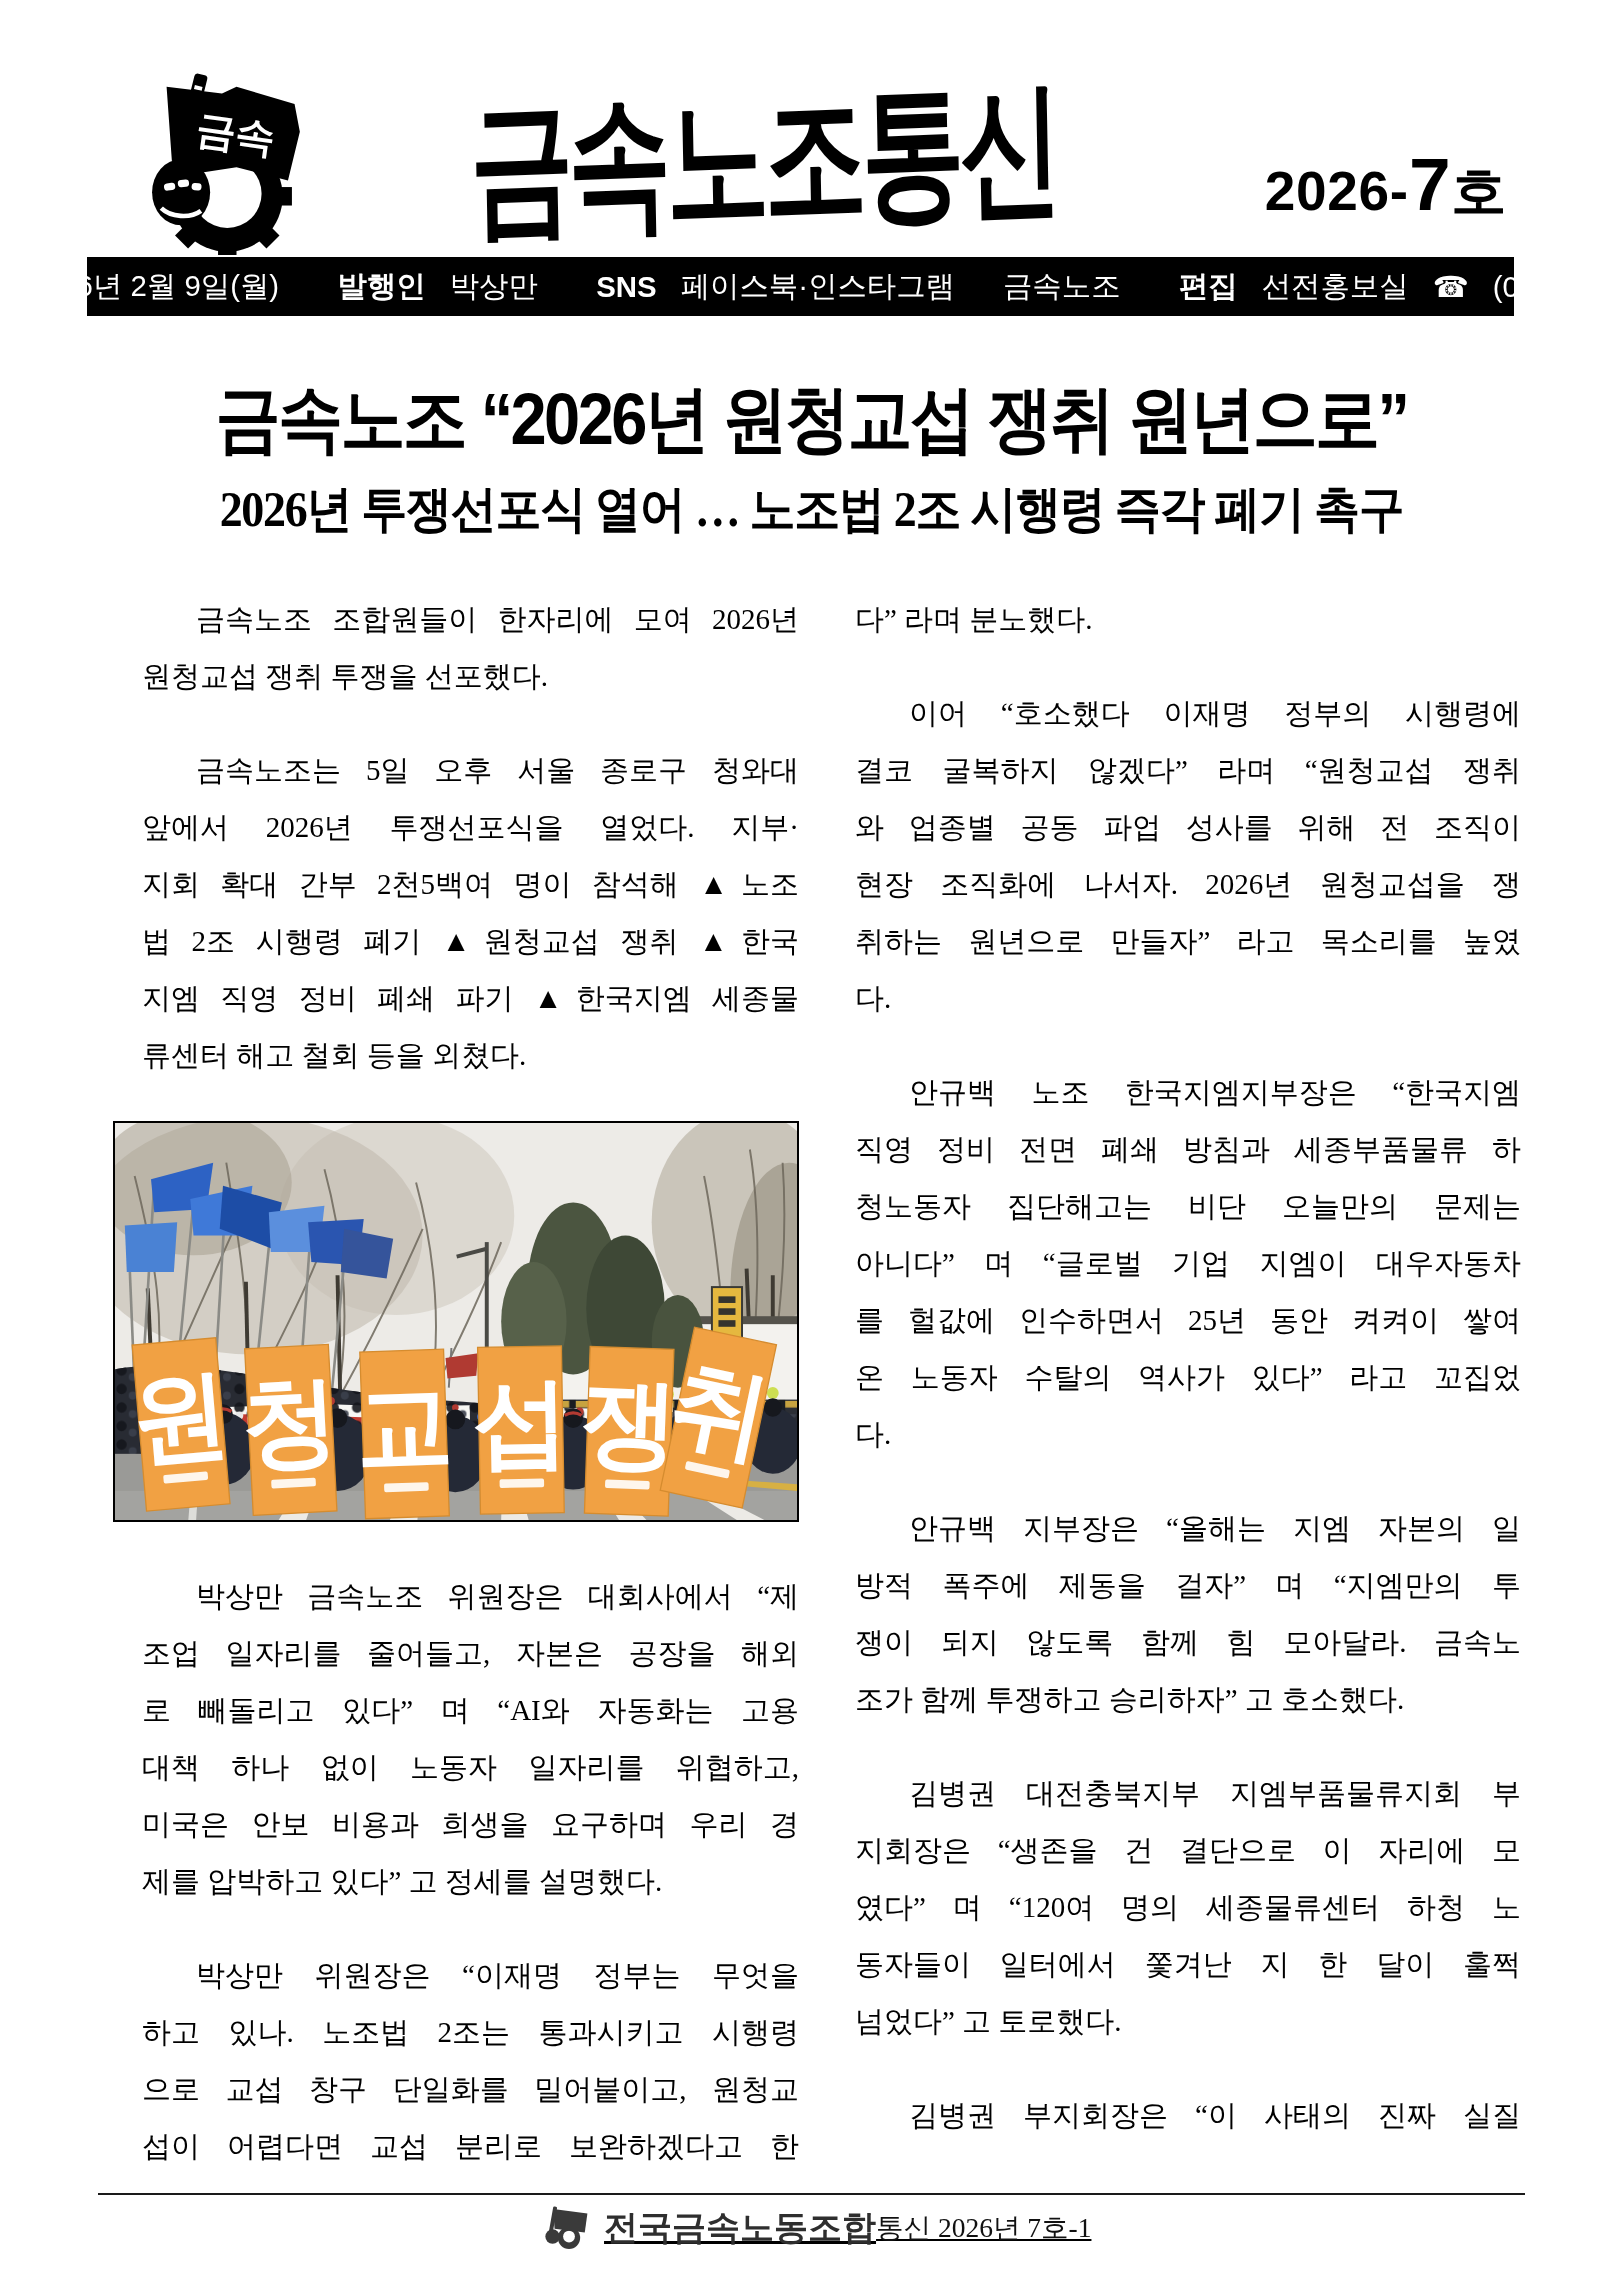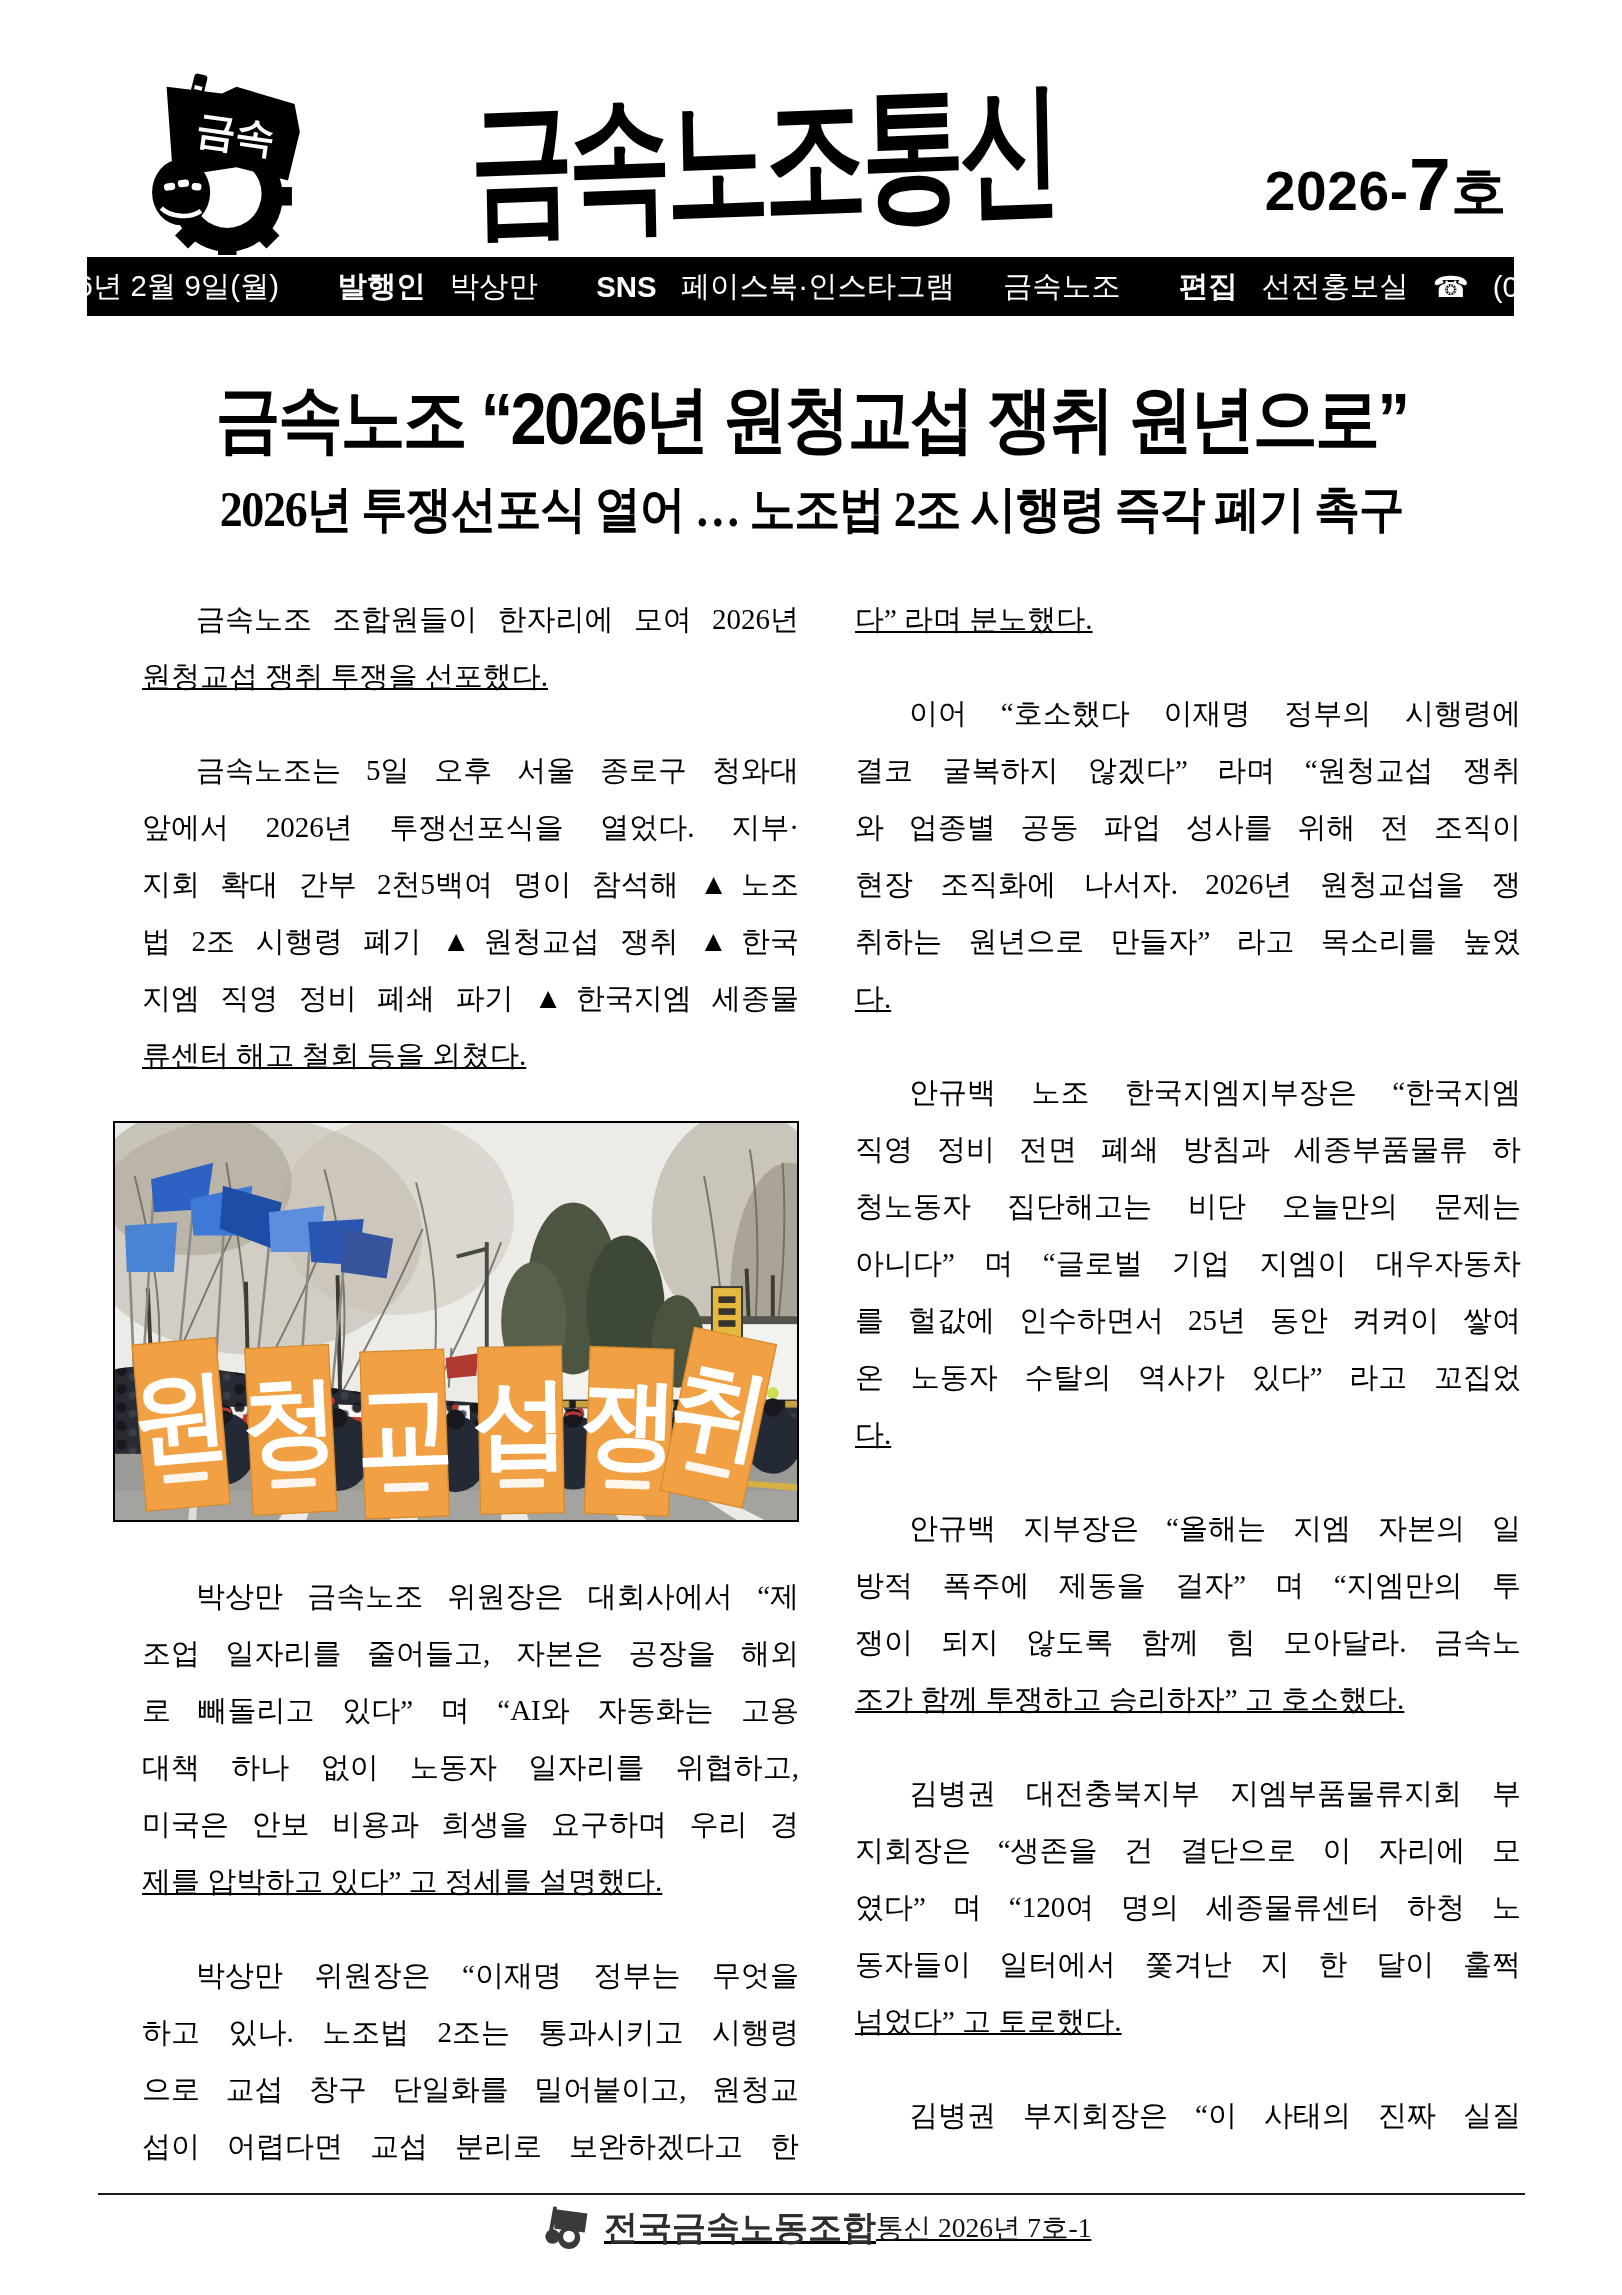--- a/index.html
+++ b/index.html
@@ -33,21 +33,21 @@
         font-weight:bold;font-size:46px;letter-spacing:-1.3px;transform:scaleY(1.08);
         transform-origin:50% 0;white-space:nowrap;}
 
   
   .col{position:absolute;top:591px;height:1600px;overflow:hidden;font-size:29px;line-height:57px;}
   .colL{left:113px;width:686px;}
   .colR{left:826px;width:695px;}
   .para{margin:0 0 37px 0;}
   .line{text-align:justify;text-align-last:justify;margin-left:29px;}
   .line.first{text-indent:54px;}
-  .line.last{text-align-last:left;text-decoration:underline;}
+  .line.last{text-align-last:left;}
 
   
   .photo{margin:17px 0 46px 0;width:682px;height:397px;border:2px solid #000;padding:0;overflow:hidden;box-sizing:content-box;}
   .photo svg{display:block;width:100%;height:100%;}
 
   
   .rule{position:absolute;left:98px;top:2193px;width:1427px;height:2px;background:#1a1a1a;}
   footer{position:absolute;left:104px;top:2205px;width:1427px;display:flex;justify-content:center;align-items:center;text-decoration:underline;}
   .forg{display:flex;align-items:center;gap:10.5px;font-family:"Liberation Sans","DejaVu Sans",sans-serif;
         font-weight:bold;font-size:34px;color:#2e2e2e;}

